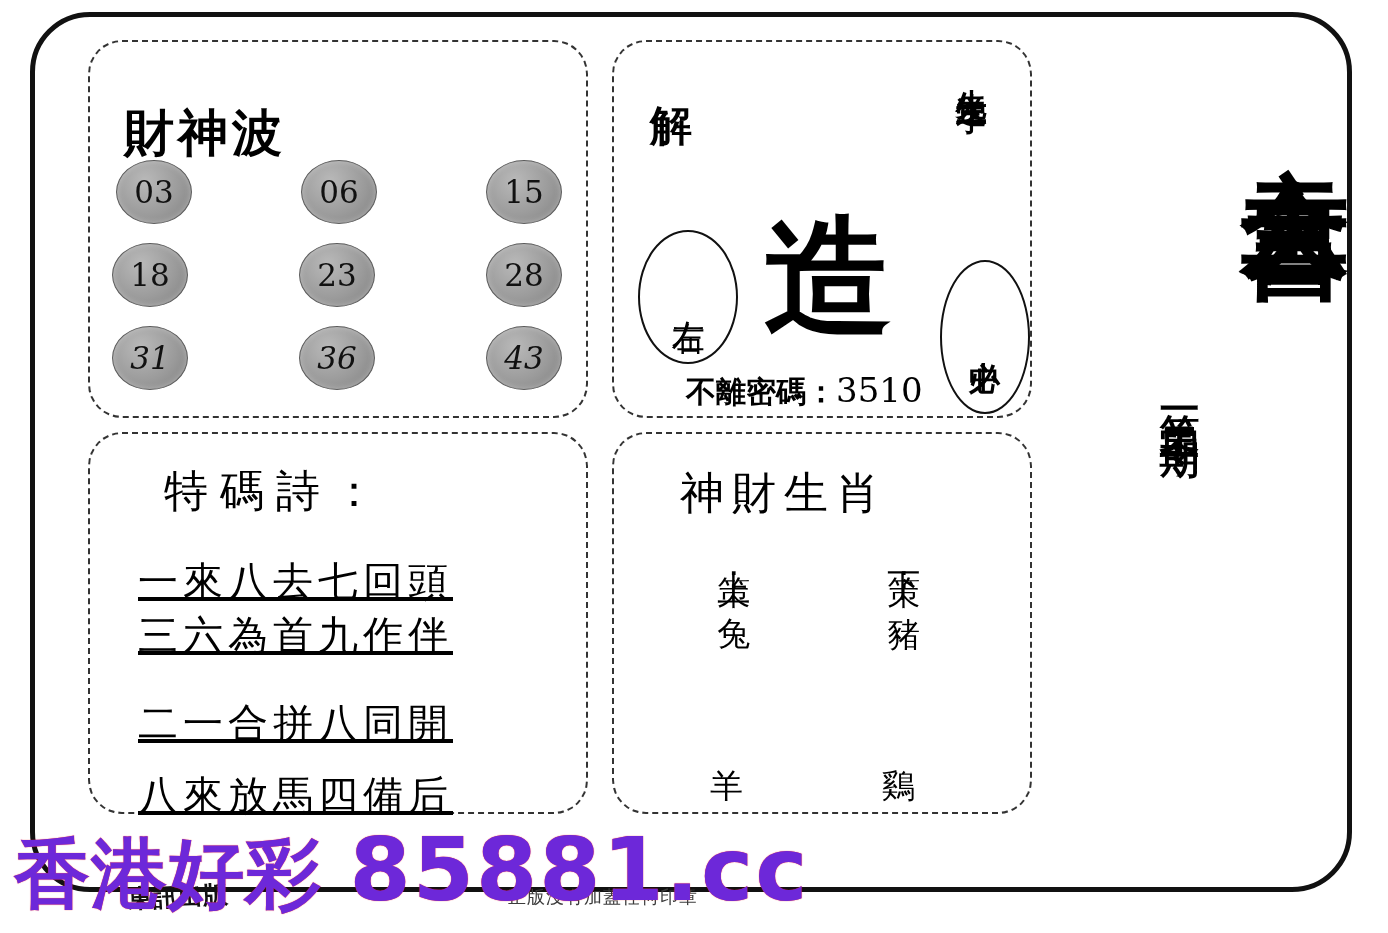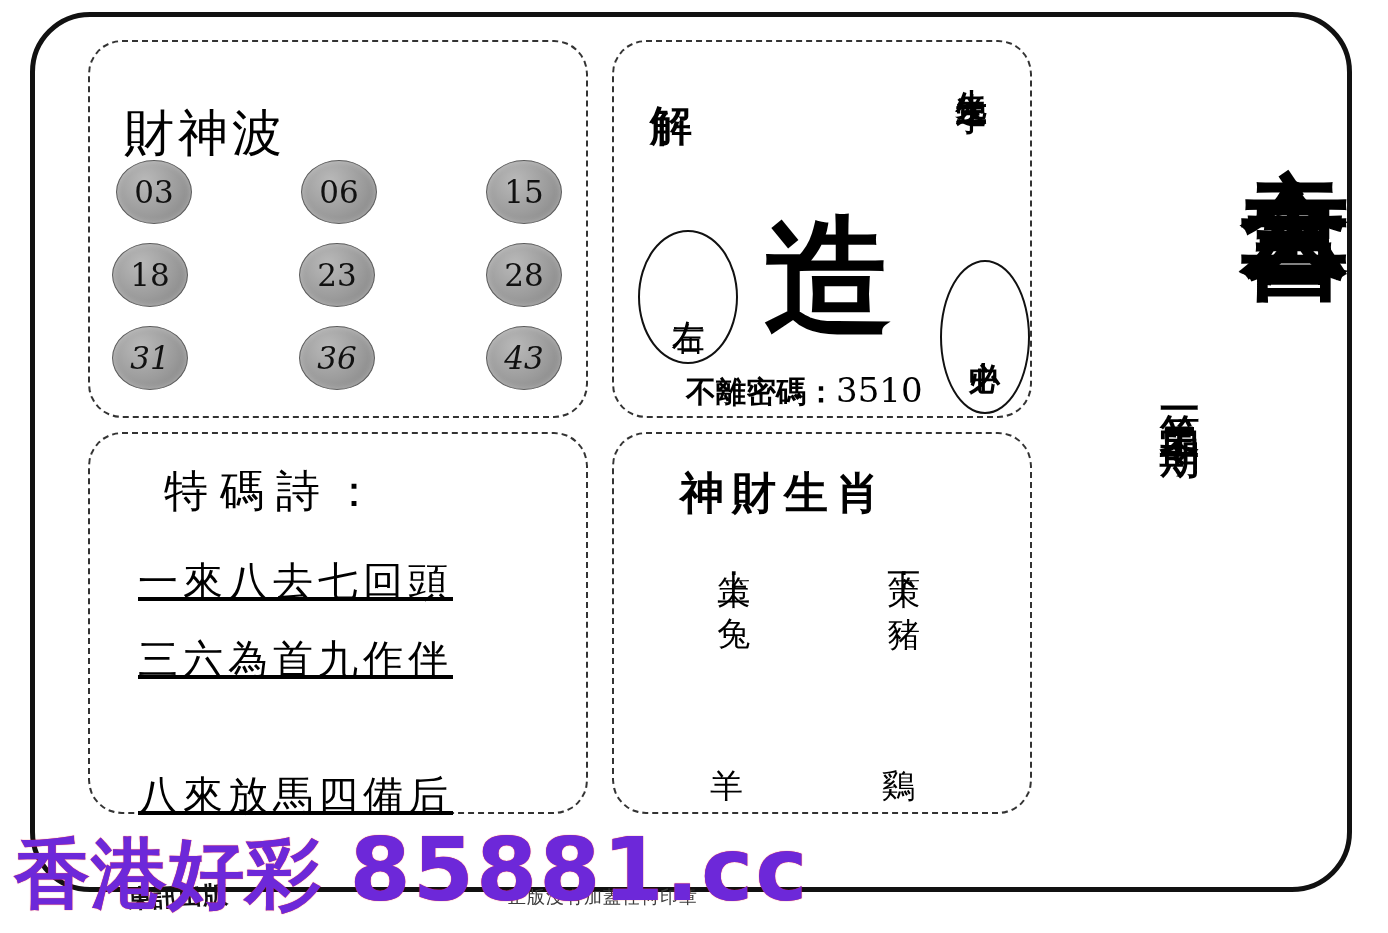--- a/index.html
+++ b/index.html
@@ -34,21 +34,21 @@
     left:88px;top:40px;width:500px;height:378px;
   }
   .panel-title{
     font-family:"DejaVu Serif", serif;
     font-weight:bold;
     color:#000;
   }
   #numbers-title{
     position:absolute;left:34px;top:58px;
     font-size:50px;letter-spacing:4px;
-    font-weight:normal;
+    font-weight:bold;
   }
   .ball-grid{
     position:absolute;left:22px;top:118px;
     width:450px;height:250px;
   }
   .ball-row{
     display:flex;justify-content:space-between;
     height:83px;align-items:flex-start;
   }
   .ball{
@@ -118,30 +118,30 @@
     position:absolute;left:74px;top:28px;
     font-size:44px;font-weight:normal;letter-spacing:12px;
   }
   .poem-line{
     position:absolute;left:48px;
     font-size:40px;letter-spacing:5px;
     white-space:nowrap;
     text-decoration:underline;
   }
   #poem-l1{top:120px;}
-  #poem-l2{top:198px;}
+  #poem-l2{top:174px;}
   #poem-l3{top:262px;}
   #poem-l4{top:334px;}
   
   #panel-zodiac{
     left:612px;top:432px;width:420px;height:382px;
   }
   #zodiac-title{
     position:absolute;left:66px;top:30px;
-    font-size:44px;font-weight:bold;letter-spacing:8px;
+    font-size:44px;font-weight:normal;letter-spacing:8px;
   }
   .zcol{
     position:absolute;
     writing-mode:vertical-rl;
     font-size:33px;line-height:1.45;letter-spacing:4px;
   }
   #z-upper{left:96px;top:112px;height:190px;}
   #z-lower{left:266px;top:112px;height:190px;}
   .zextra{
     position:absolute;font-size:33px;
@@ -235,20 +235,21 @@
 
     <div id="code-line">
       <span>不離密碼：</span><span class="codenum">3510</span>
     </div>
   </div>
 
   <div class="panel" id="panel-poem">
     <div class="panel-title" id="poem-title">特碼詩：</div>
     <div class="poem-line" id="poem-l1">一來八去七回頭</div>
     <div class="poem-line" id="poem-l2">三六為首九作伴</div>
+    <div class="poem-line" id="poem-l3">二一合拼八同開</div>
     <div class="poem-line" id="poem-l4">八來放馬四備后</div>
   </div>
 
   <div class="panel" id="panel-zodiac">
     <div class="panel-title" id="zodiac-title">神財生肖</div>
     <div class="zcol" id="z-upper">上策：兔</div>
     <div class="zcol" id="z-lower">下策：豬</div>
     <div class="zextra" id="z-extra1">羊</div>
     <div class="zextra" id="z-extra2">鷄</div>
   </div>

